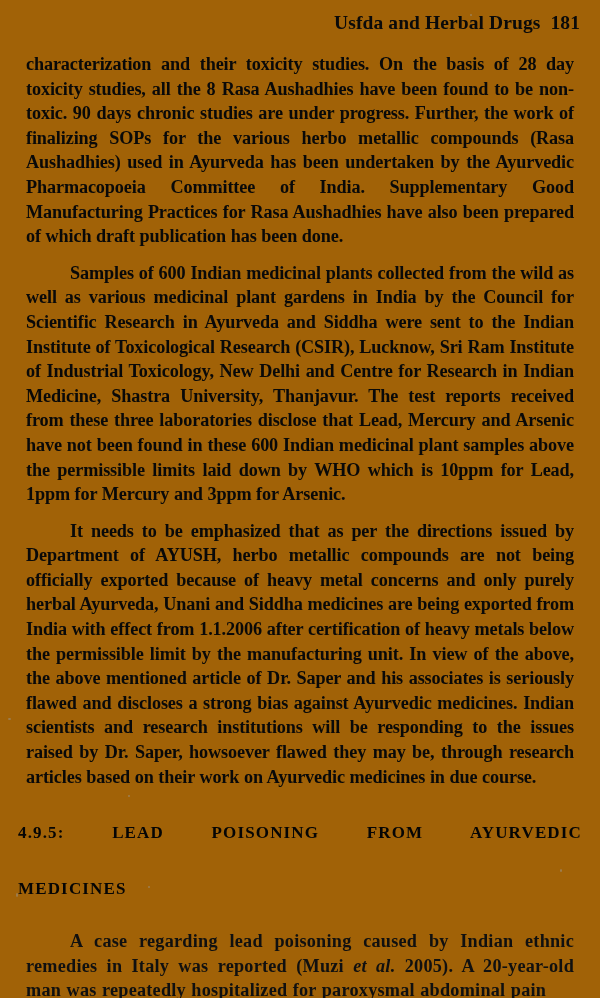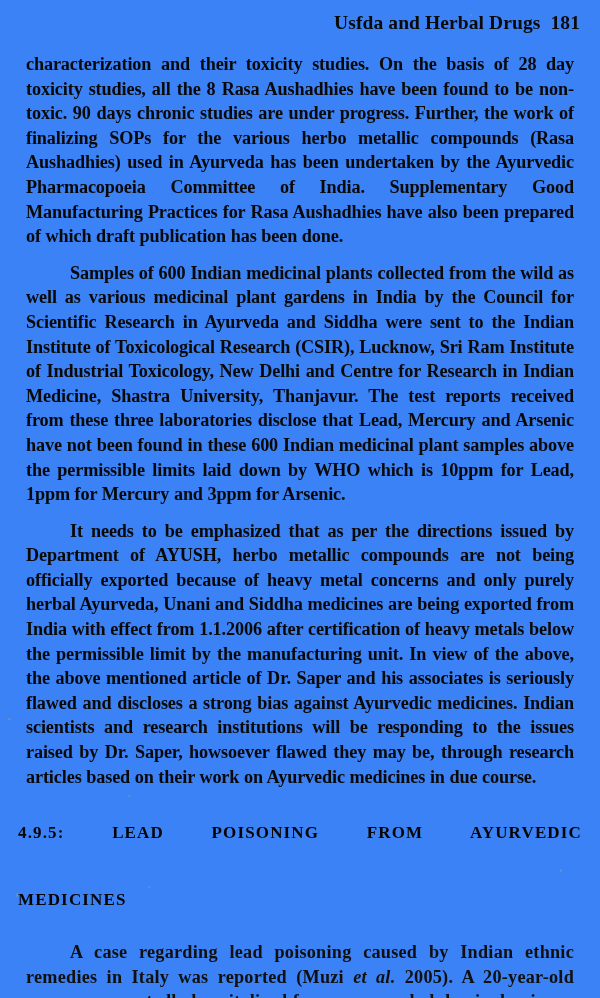--- a/index.html
+++ b/index.html
@@ -17,21 +17,21 @@
   }
 
   .page {
     position: absolute;
     left: 0;
     top: 0;
     width: 600px;
     height: 998px;
     box-sizing: border-box;
     padding: 0;
-    background: #3b82f6;
+    background: #a16207;
   }
 
   
   .running-head {
     position: absolute;
     left: 18px;
     top: 12px;
     width: 562px;
     text-align: right;
     font-family: "Liberation Serif", "DejaVu Serif", serif;
@@ -101,21 +101,20 @@
     text-align: justify;
   }
   h2.section-heading .heading-line-1::after {
     content: "";
     display: inline-block;
     width: 100%;
     height: 0;
   }
   h2.section-heading .heading-line-2 {
     display: block;
-    margin-top: 11px;
   }
 
   .heading-block {
     margin-top: 30px;
     margin-bottom: 26px;
   }
 
   em.italic {
   }
 

